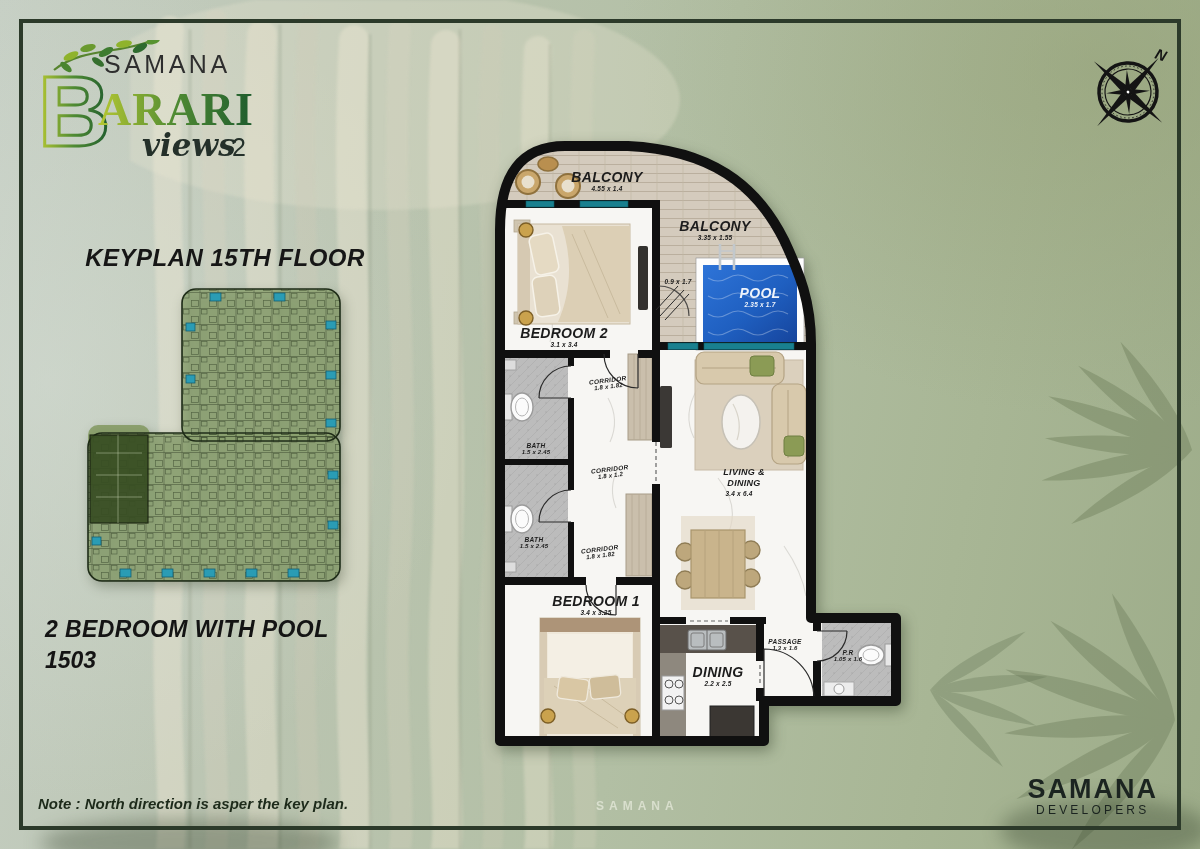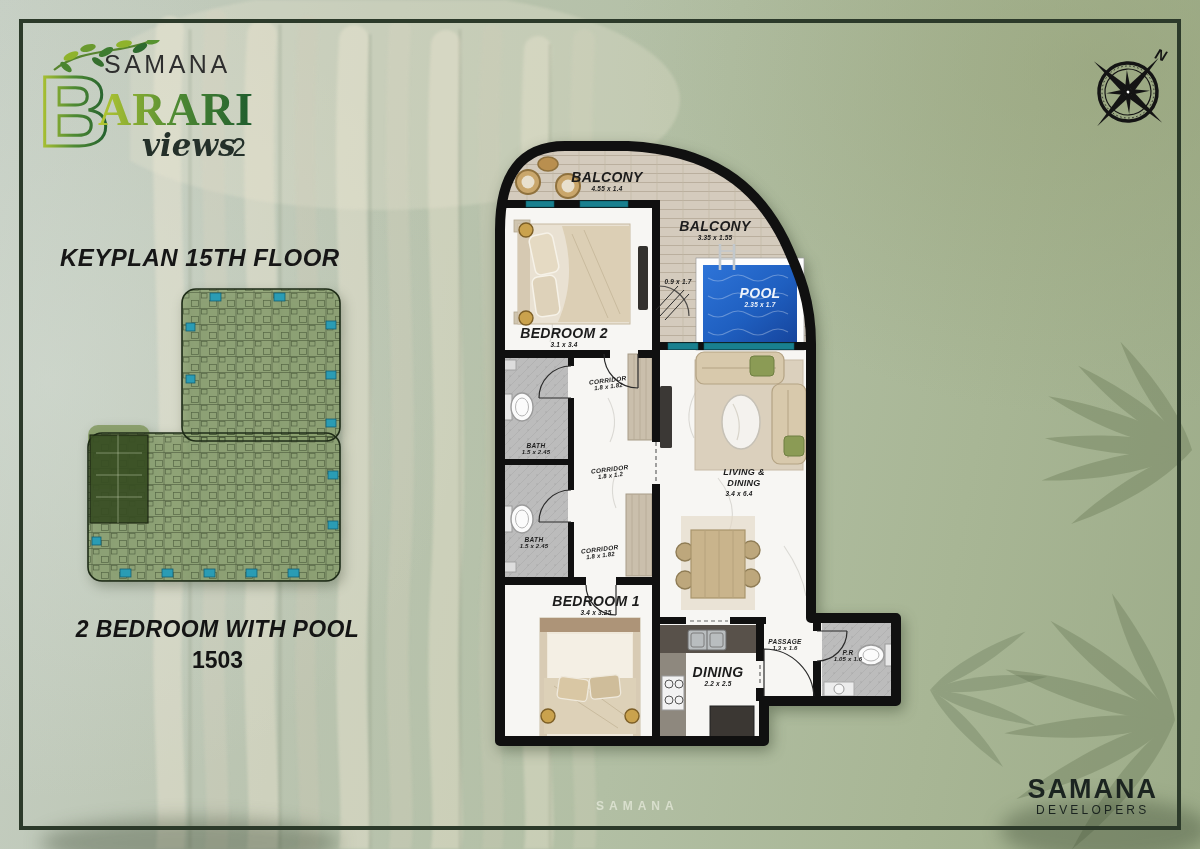--- a/index.html
+++ b/index.html
@@ -10,26 +10,26 @@
       radial-gradient(ellipse 700px 500px at 92% 8%, rgba(148,160,118,.55), rgba(148,160,118,0) 70%),
       radial-gradient(ellipse 600px 600px at 4% 45%, rgba(214,222,214,.5), rgba(214,222,214,0) 70%),
       linear-gradient(100deg,#c6cfc4 0%,#bac4b0 30%,#b2bfa4 55%,#a8b695 78%,#9dac89 100%);
   }
   .bg-building{position:absolute;left:130px;top:0;filter:blur(1.5px);}
   .bg-palms{position:absolute;right:0;top:290px;}
   .bush{position:absolute;border-radius:50%;background:rgba(52,66,44,.35);filter:blur(9px);}
   .frame{position:absolute;inset:19px;border:4px solid #2c3a2a;pointer-events:none;}
   .logo{position:absolute;left:36px;top:40px;}
   .compass{position:absolute;left:1082px;top:38px;}
-  .keyplan-title{position:absolute;left:60px;top:244px;width:330px;
+  .keyplan-title{position:absolute;left:60px;top:244px;width:330px;text-align:center;
     font-size:24px;font-weight:bold;font-style:italic;color:#161616;letter-spacing:.5px;}
   .keyplan{position:absolute;left:82px;top:283px;filter:drop-shadow(3px 5px 6px rgba(40,52,30,.35));}
-  .unit-title{position:absolute;left:45px;top:616px;width:345px;text-align:center;color:#141414;}
+  .unit-title{position:absolute;left:45px;top:616px;width:345px;text-align:left;color:#141414;}
   .unit-title .l1{font-size:23px;font-weight:bold;font-style:italic;letter-spacing:.4px;}
-  .unit-title .l2{font-size:23px;font-weight:bold;margin-top:4px;}
+  .unit-title .l2{font-size:23px;font-weight:bold;font-style:italic;margin-top:4px;}
   .note{position:absolute;left:38px;top:795px;font-size:15px;font-weight:bold;font-style:italic;color:#1d2a1a;}
   .devlogo{position:absolute;right:42px;top:774px;text-align:center;color:#1b2420;}
   .devlogo .dn{font-size:27px;font-weight:bold;letter-spacing:2px;}
   .devlogo .ds{font-size:12px;letter-spacing:3.2px;margin-top:-2px;}
   .building-sign{position:absolute;left:596px;top:799px;font-size:12px;letter-spacing:5px;
     color:rgba(250,250,240,.55);font-weight:bold;}
   .floorplan{position:absolute;left:488px;top:138px;width:415px;height:630px;
     filter:drop-shadow(3px 5px 7px rgba(40,52,30,.4));}
   .plan-labels{position:absolute;inset:0;pointer-events:none;}
   .rlabel{position:absolute;transform:translate(-50%,-50%);text-align:center;white-space:nowrap;color:#1c1c1c;}
@@ -467,19 +467,20 @@
         <div class="rn">PASSAGE</div>
         <div class="rd">1.3 x 1.6</div>
       </div>
       <div class="rlabel s6" style="left:360px;top:517px;">
         <div class="rn">P.R</div>
         <div class="rd">1.05 x 1.6</div>
       </div>
     </div>
   </div>
 
+  <div class="note">Note : North direction is asper the key plan.</div>
 
   <div class="devlogo">
     <div class="dn">SAMANA</div>
     <div class="ds">DEVELOPERS</div>
   </div>
 
 </div>
 
 </body></html>

